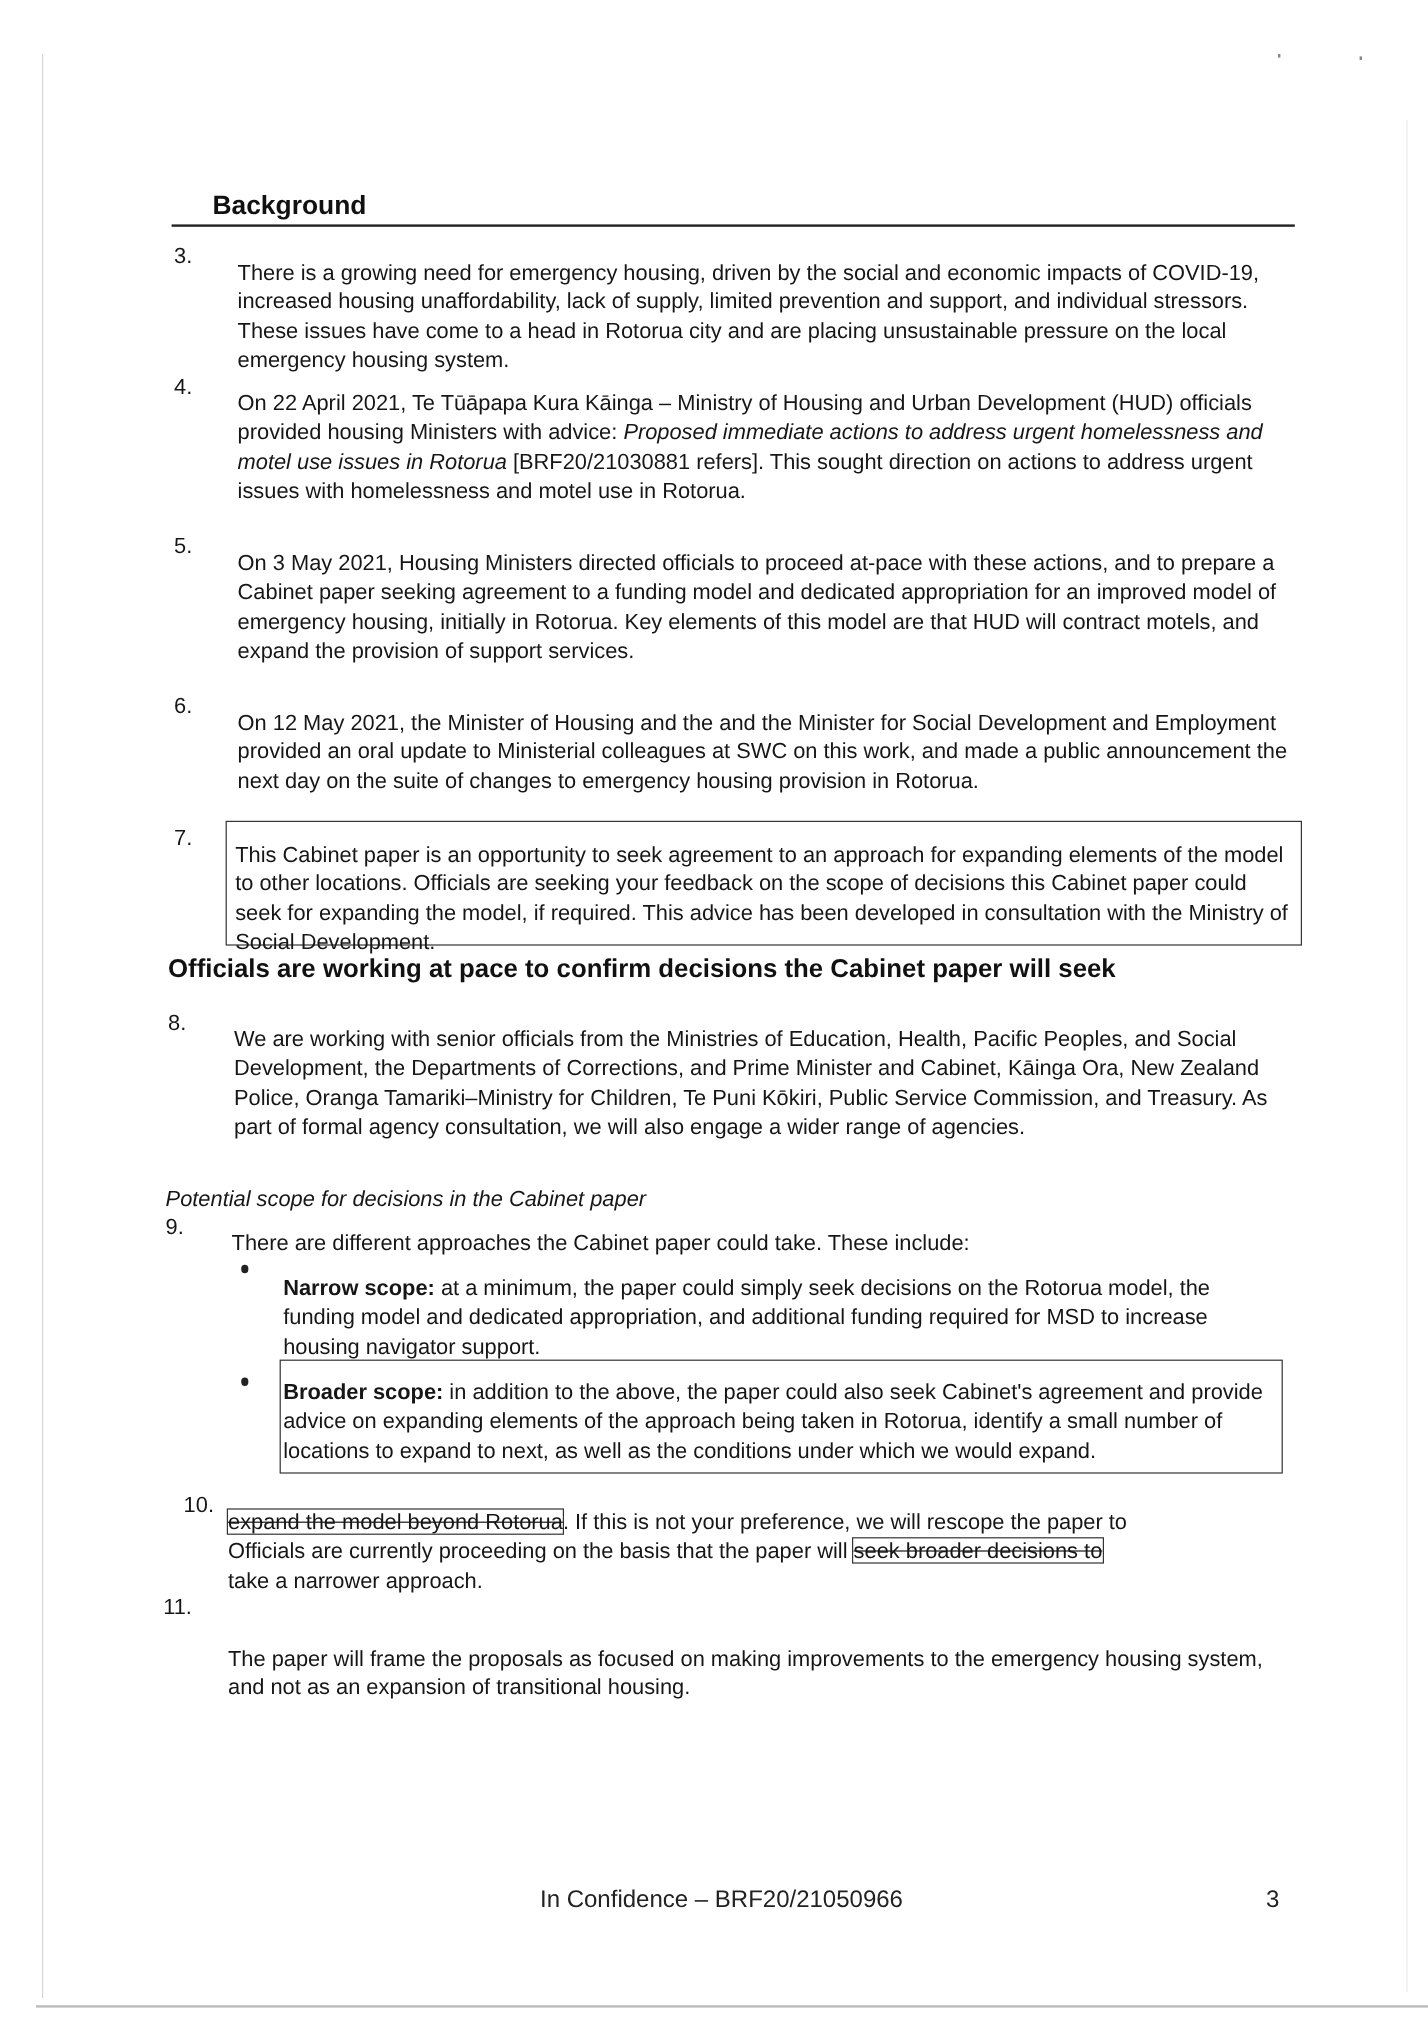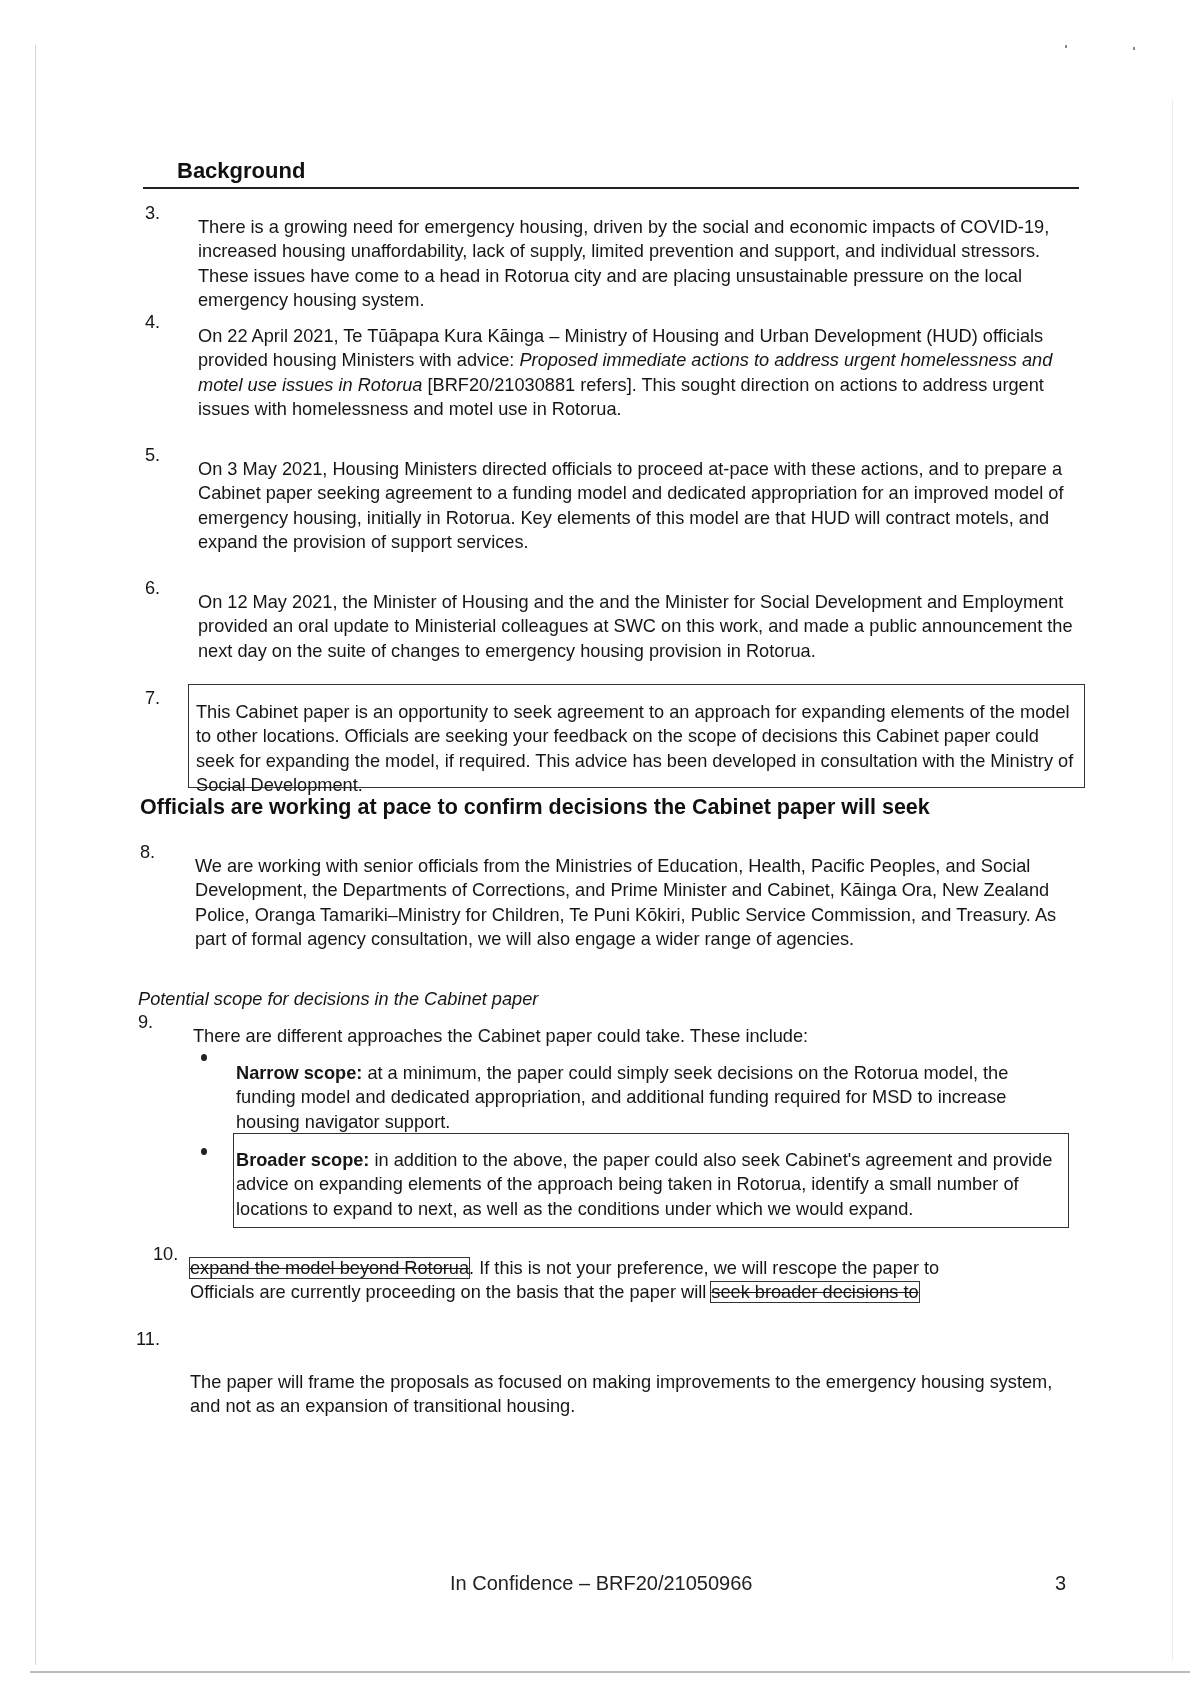--- a/index.html
+++ b/index.html
@@ -71,20 +71,21 @@
 <div class="para" style="left:236px;top:1047px;width:835px;"><span class="b">Narrow scope:</span><span> at a minimum, the paper could simply seek decisions on the Rotorua model, the funding model and dedicated appropriation, and additional funding required for MSD to increase housing navigator support.</span></div>
 
 <div class="bullet" style="left:201px;top:1148px;"></div>
 <div class="box" style="left:233px;top:1133px;width:836px;height:95px;"></div>
 <div class="para" style="left:236px;top:1134px;width:835px;"><span class="b">Broader scope:</span><span> in addition to the above, the paper could also seek Cabinet's agreement and provide advice on expanding elements of the approach being taken in Rotorua, identify a small number of locations to expand to next, as well as the conditions under which we would expand.</span></div>
 
 <div class="num" style="left:153px;top:1242px;">10.</div>
 <div class="para" style="left:190px;top:1242px;width:900px;">
   <p><span class="inline-box struck">expand the model beyond Rotorua</span><span>. If this is not your preference, we will rescope the paper to</span></p>
   <p><span>Officials are currently proceeding on the basis that the paper will </span><span class="inline-box struck">seek broader decisions to</span></p>
+  <p>take a narrower approach.</p>
 </div>
 
 <div class="num" style="left:136px;top:1327px;">11.</div>
 <div class="para" style="left:190px;top:1356px;width:880px;">The paper will frame the proposals as focused on making improvements to the emergency housing system, and not as an expansion of transitional housing.</div>
 
 <div class="footer" style="left:450px;">In Confidence – BRF20/21050966</div>
 <div class="footer" style="left:1055px;">3</div>
 
 <div class="bottom-rule"></div>
 

